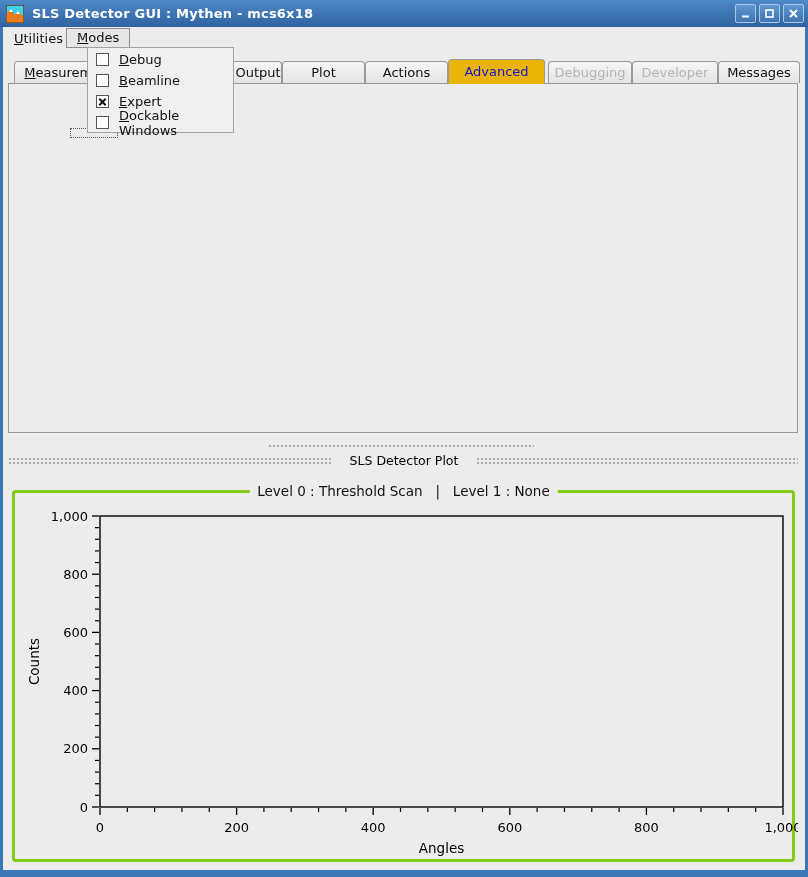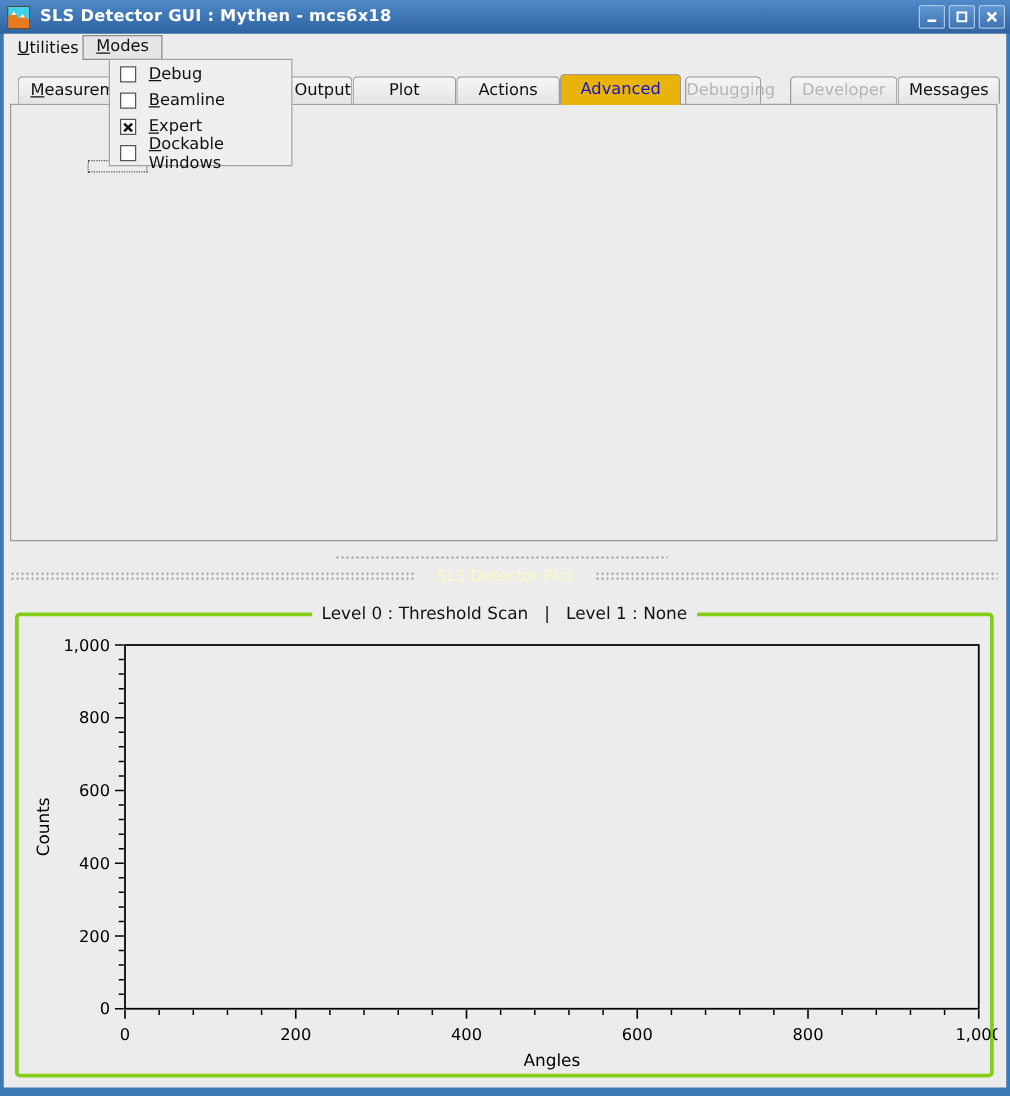--- a/index.html
+++ b/index.html
@@ -61,21 +61,21 @@
   .spincol{width:17px;align-self:stretch;border-left:1px solid #b8b8b8;display:flex;flex-direction:column;background:#e9e9e9;}
   .spincol div{flex:1;display:flex;align-items:center;justify-content:center;}
   .combocol{width:20px;align-self:stretch;border-left:1px solid #b8b8b8;display:flex;align-items:center;justify-content:center;background:#e9e9e9;}
   .arr-up{width:0;height:0;border-left:3.5px solid transparent;border-right:3.5px solid transparent;border-bottom:4px solid #8b8b8b;}
   .arr-dn{width:0;height:0;border-left:3.5px solid transparent;border-right:3.5px solid transparent;border-top:4px solid #8b8b8b;}
   .textinput{position:absolute;height:23px;background:#fff;border:1px solid #7f7f7f;border-radius:2px;}
   .btn{position:absolute;background:linear-gradient(#f2f2f2,#e2e2e2);border:1px solid #b9b9b9;border-radius:3px;
     color:#ababab;font-size:13px;display:flex;align-items:center;justify-content:center;}
   
   .dots{background-image:radial-gradient(circle,#adadad 0.9px,transparent 1.1px);background-size:4px 4px;}
-  .dock-title{position:absolute;top:453px;left:0;width:808px;text-align:center;font-size:12.5px;color:#fef9c3;}
+  .dock-title{position:absolute;top:453px;left:0;width:808px;text-align:center;font-size:12.5px;color:#000000;}
   
   .plot-legend{position:absolute;top:-10px;left:50%;transform:translateX(-50%);background:#ececec;
     padding:0 8px;font-size:13.5px;color:#111;white-space:pre;}
   svg{font-family:"DejaVu Sans","Liberation Sans",sans-serif;}
   .focus-frag{position:absolute;left:70px;top:128px;width:48px;height:10px;border:1px dotted #555;z-index:5;}
 </style>
 </head>
 <body>
 
 <div class="window">
@@ -115,21 +115,21 @@
   <div class="mi mnemonic" style="left:4px;">Utilities</div>
   <div class="mi mnemonic open" style="left:66px;top:28px;">Modes</div>
   <div class="mi mnemonic" style="left:122px;margin-top:48px;">Help</div>
 
   <div class="tab" style="left:14px;width:110px;"><span class="mnemonic">Measurement</span></div>
   <div class="tab" style="left:124px;width:75px;"><span>Settings</span></div>
   <div class="tab" style="left:199px;width:83px;"><span>Data Output</span></div>
   <div class="tab" style="left:282px;width:83px;"><span>Plot</span></div>
   <div class="tab" style="left:365px;width:83px;"><span>Actions</span></div>
   <div class="tab selected" style="left:448px;width:97px;"><span>Advanced</span></div>
-  <div class="tab disabled" style="left:548px;width:61px;"><span>Debugging</span></div>
+  <div class="tab disabled" style="left:548px;width:84px;"><span>Debugging</span></div>
   <div class="tab disabled" style="left:632px;width:86px;"><span>Developer</span></div>
   <div class="tab" style="left:718px;width:82px;"><span>Messages</span></div>
 
   <div class="panel"></div>
 
   <div class="focus-frag"></div>
 
   <div class="gbox" style="left:40px;top:97px;width:340px;height:54px;">
     <span class="legend">Trimming Plot</span>
     <span class="radio abs checked" style="left:17px;top:26px;"></span>

